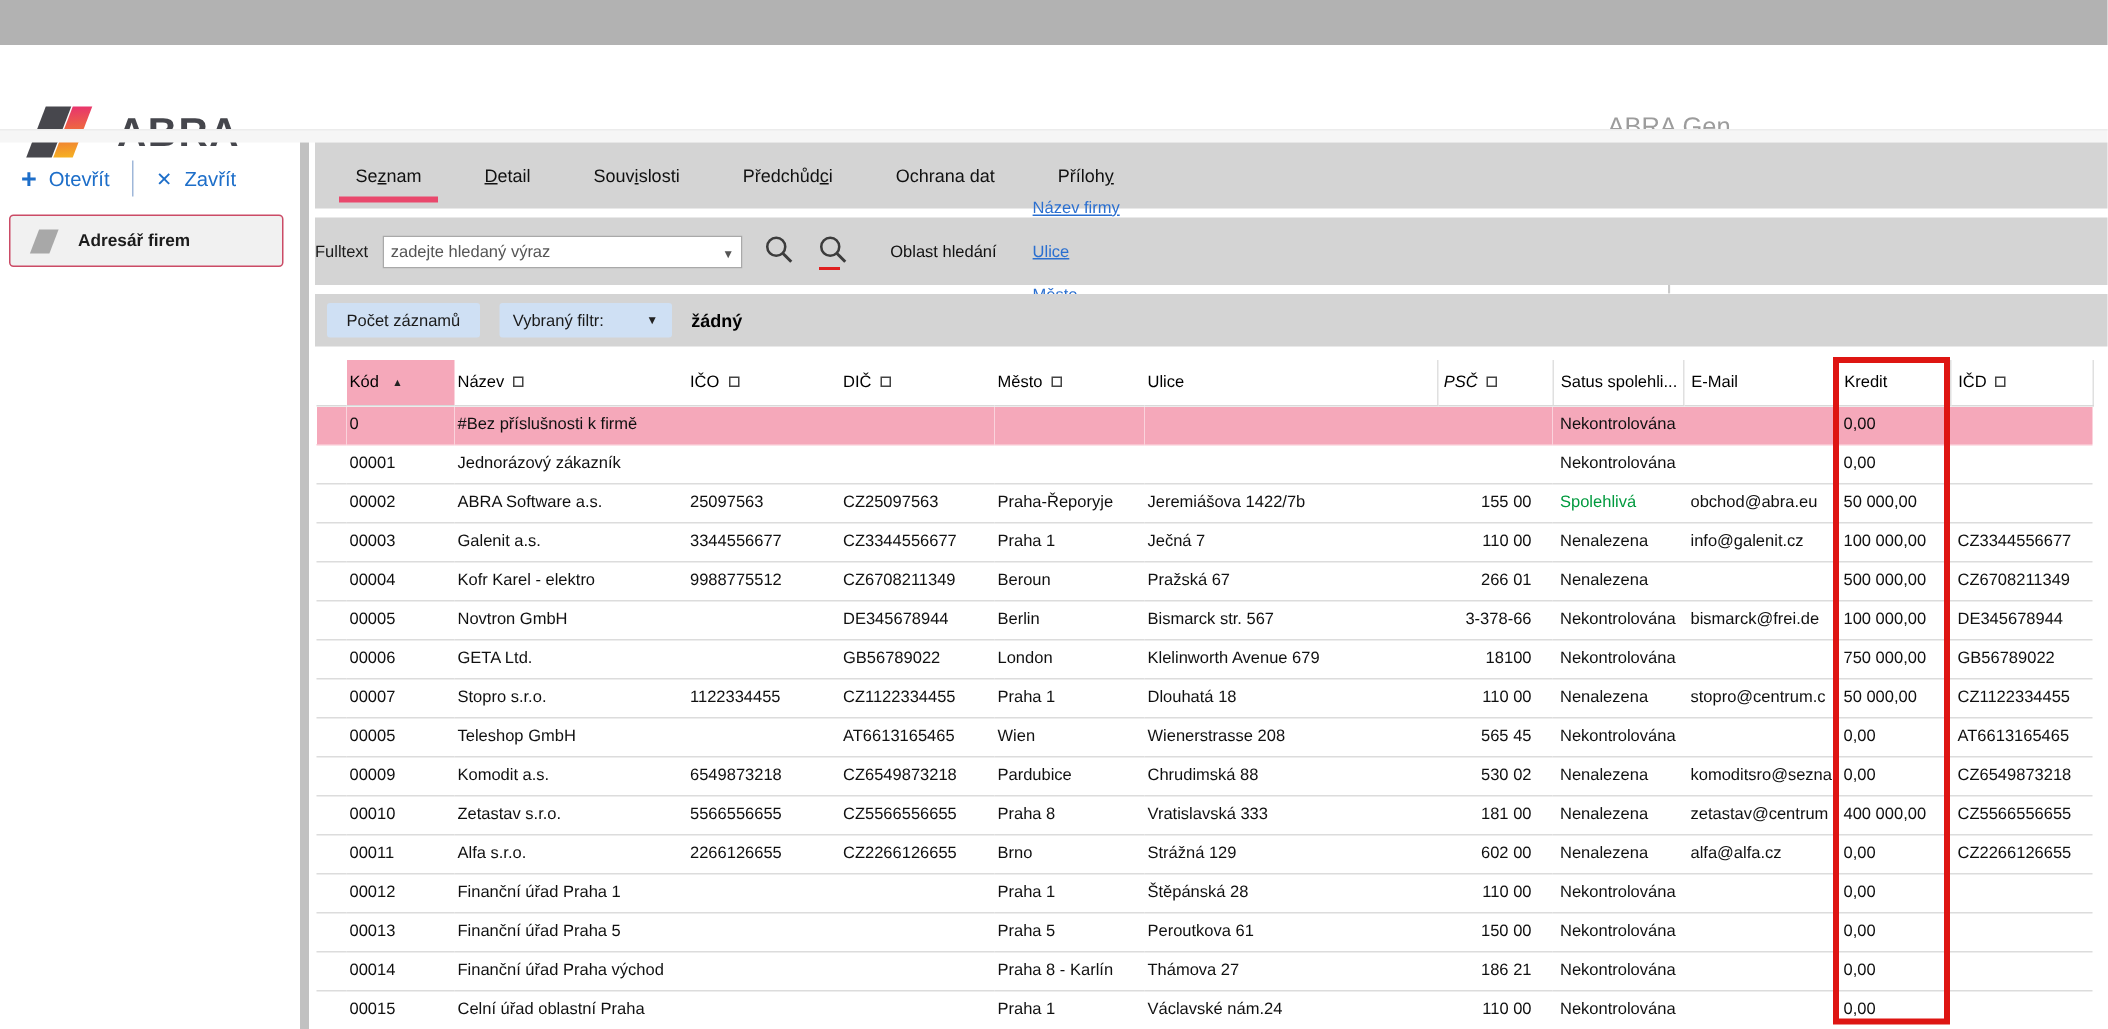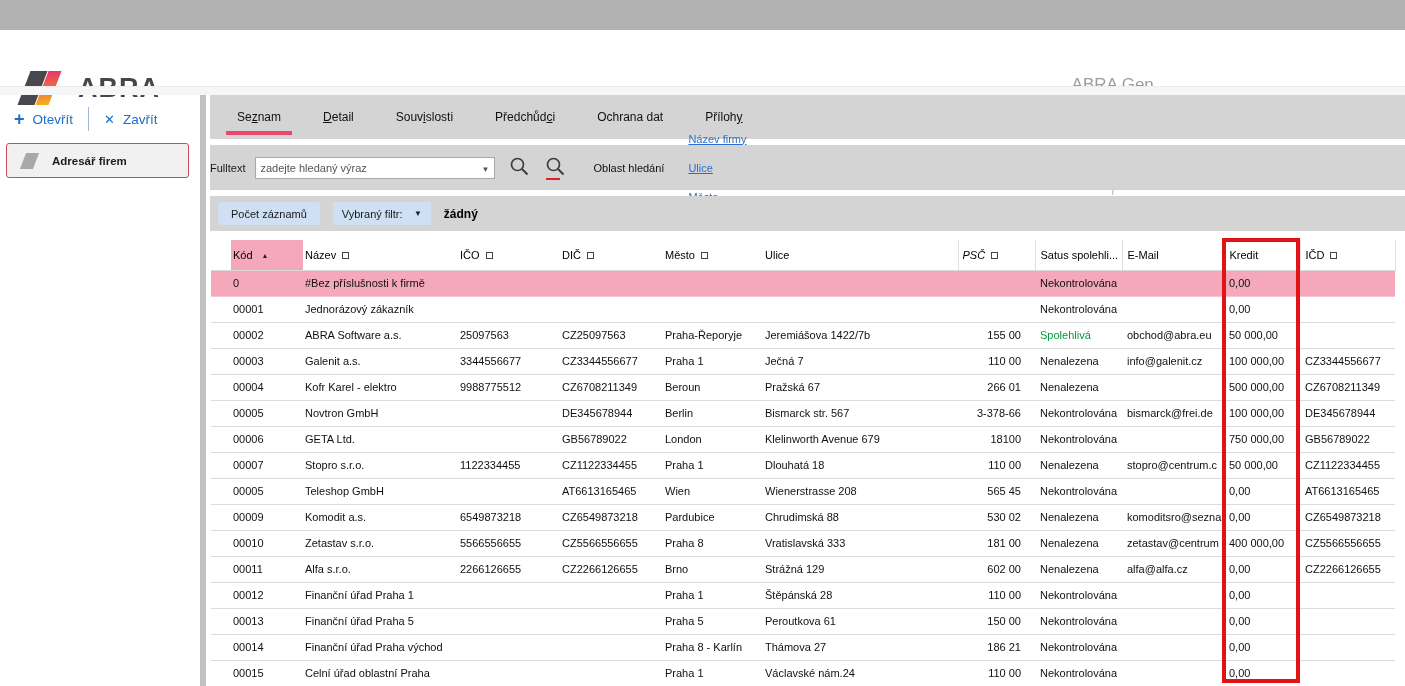--- a/index.html
+++ b/index.html
@@ -51,21 +51,21 @@
   .mag svg { display:block; }
   .mag.redline::after { content:""; position:absolute; left:1px; bottom:0; width:14px; height:2px; background:#e02020; }
   .scope-label { margin-left:26px; color:#111; }
   .scope-links { display:flex; gap:17px; margin-left:24px;flex-direction:column; }
   .scope-links a { color:#2a6fd0; text-decoration:underline; font-size:11px; cursor:pointer; }
 
   .filterbar { position:absolute; left:210px; top:196px; width:1195px; height:35px; background:#d4d4d4;
     display:flex; align-items:center; padding-left:8px; gap:13px; }
   .blue-btn { background:#cfe0f4; height:23px; display:flex; align-items:center; padding:0 13px;
     font-size:11px; color:#1a1a1a; border-radius:2px; cursor:pointer; }
-  .blue-drop { background:#cfe0f4; height:23px; width:98px; display:flex; align-items:center; justify-content:space-between;
+  .blue-drop { background:#cfe0f4; height:23px; width:115px; display:flex; align-items:center; justify-content:space-between;
     padding:0 9px; font-size:11px; border-radius:2px; cursor:pointer; }
   .drop-arrow { font-size:8px; color:#222; }
   .filter-value { font-size:12px; font-weight:bold; color:#000; }
 
   
   .grid-wrap { position:absolute; left:211px; top:240px; width:1184px; }
   table { border-collapse:collapse; table-layout:fixed; width:1184px; font-size:11px; }
   col.c-ind{width:20px} col.c-kod{width:72px} col.c-nazev{width:155px} col.c-ico{width:102px}
   col.c-dic{width:103px} col.c-mesto{width:100px} col.c-ulice{width:195px} col.c-psc{width:77px}
   col.c-status{width:87px} col.c-email{width:100px} col.c-kredit{width:78px} col.c-icd{width:95px}

